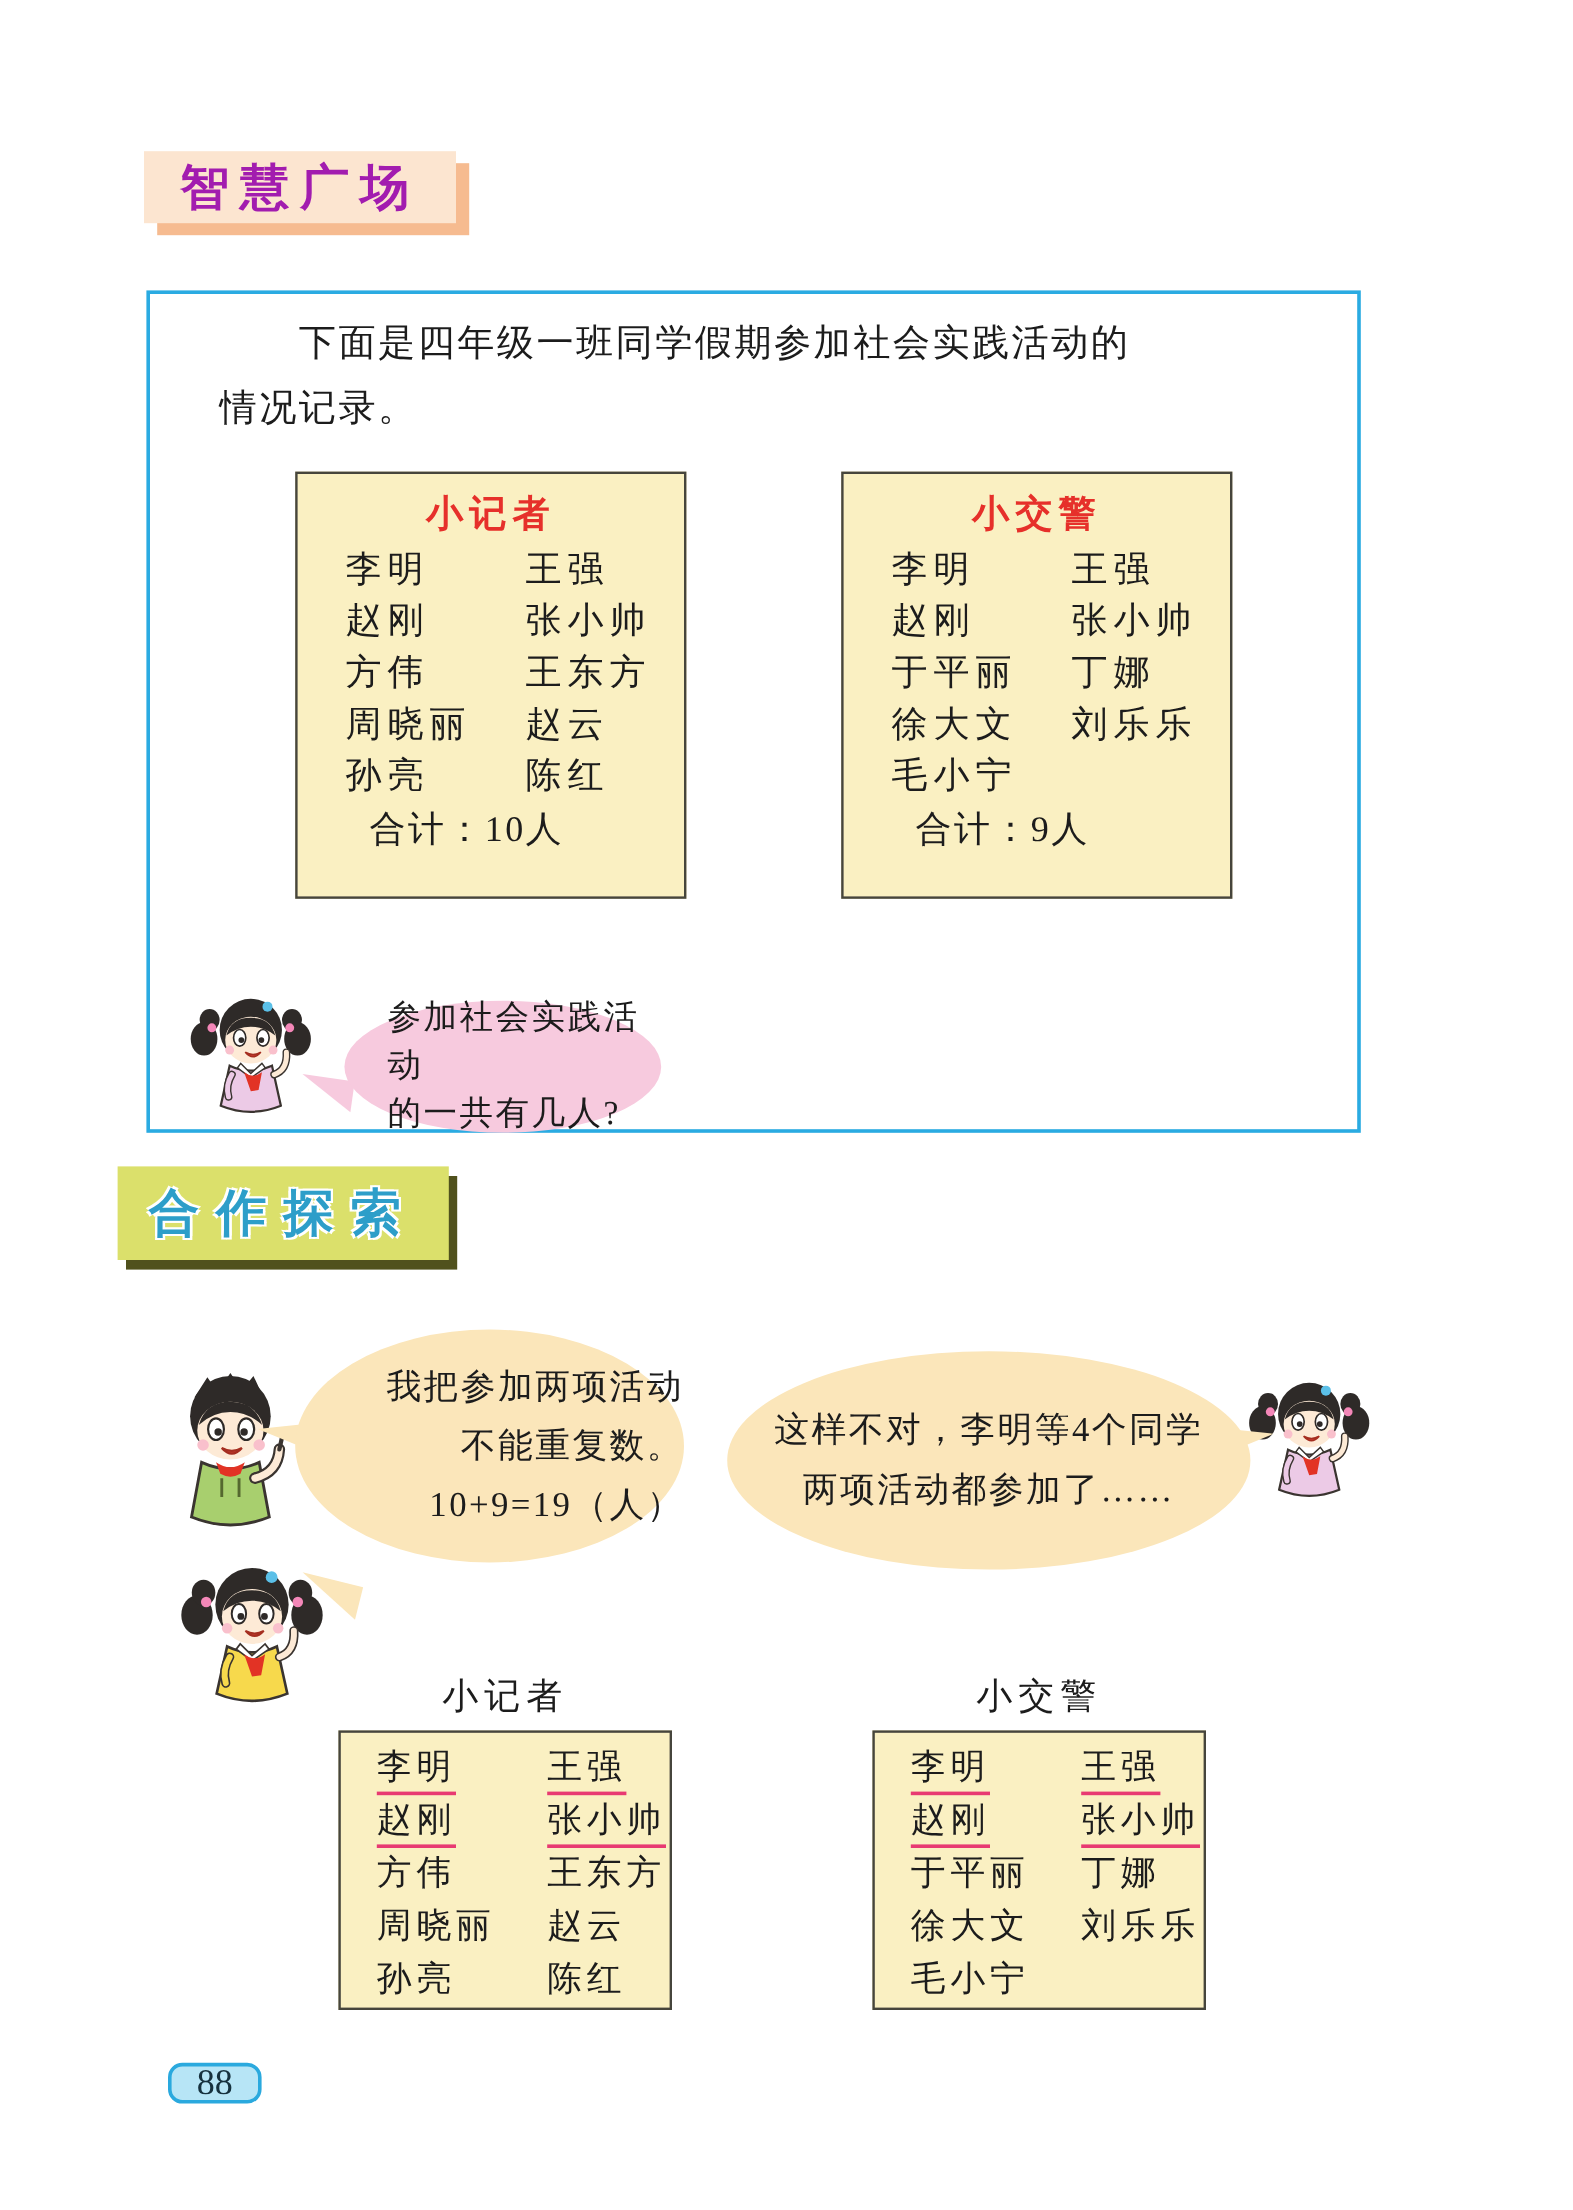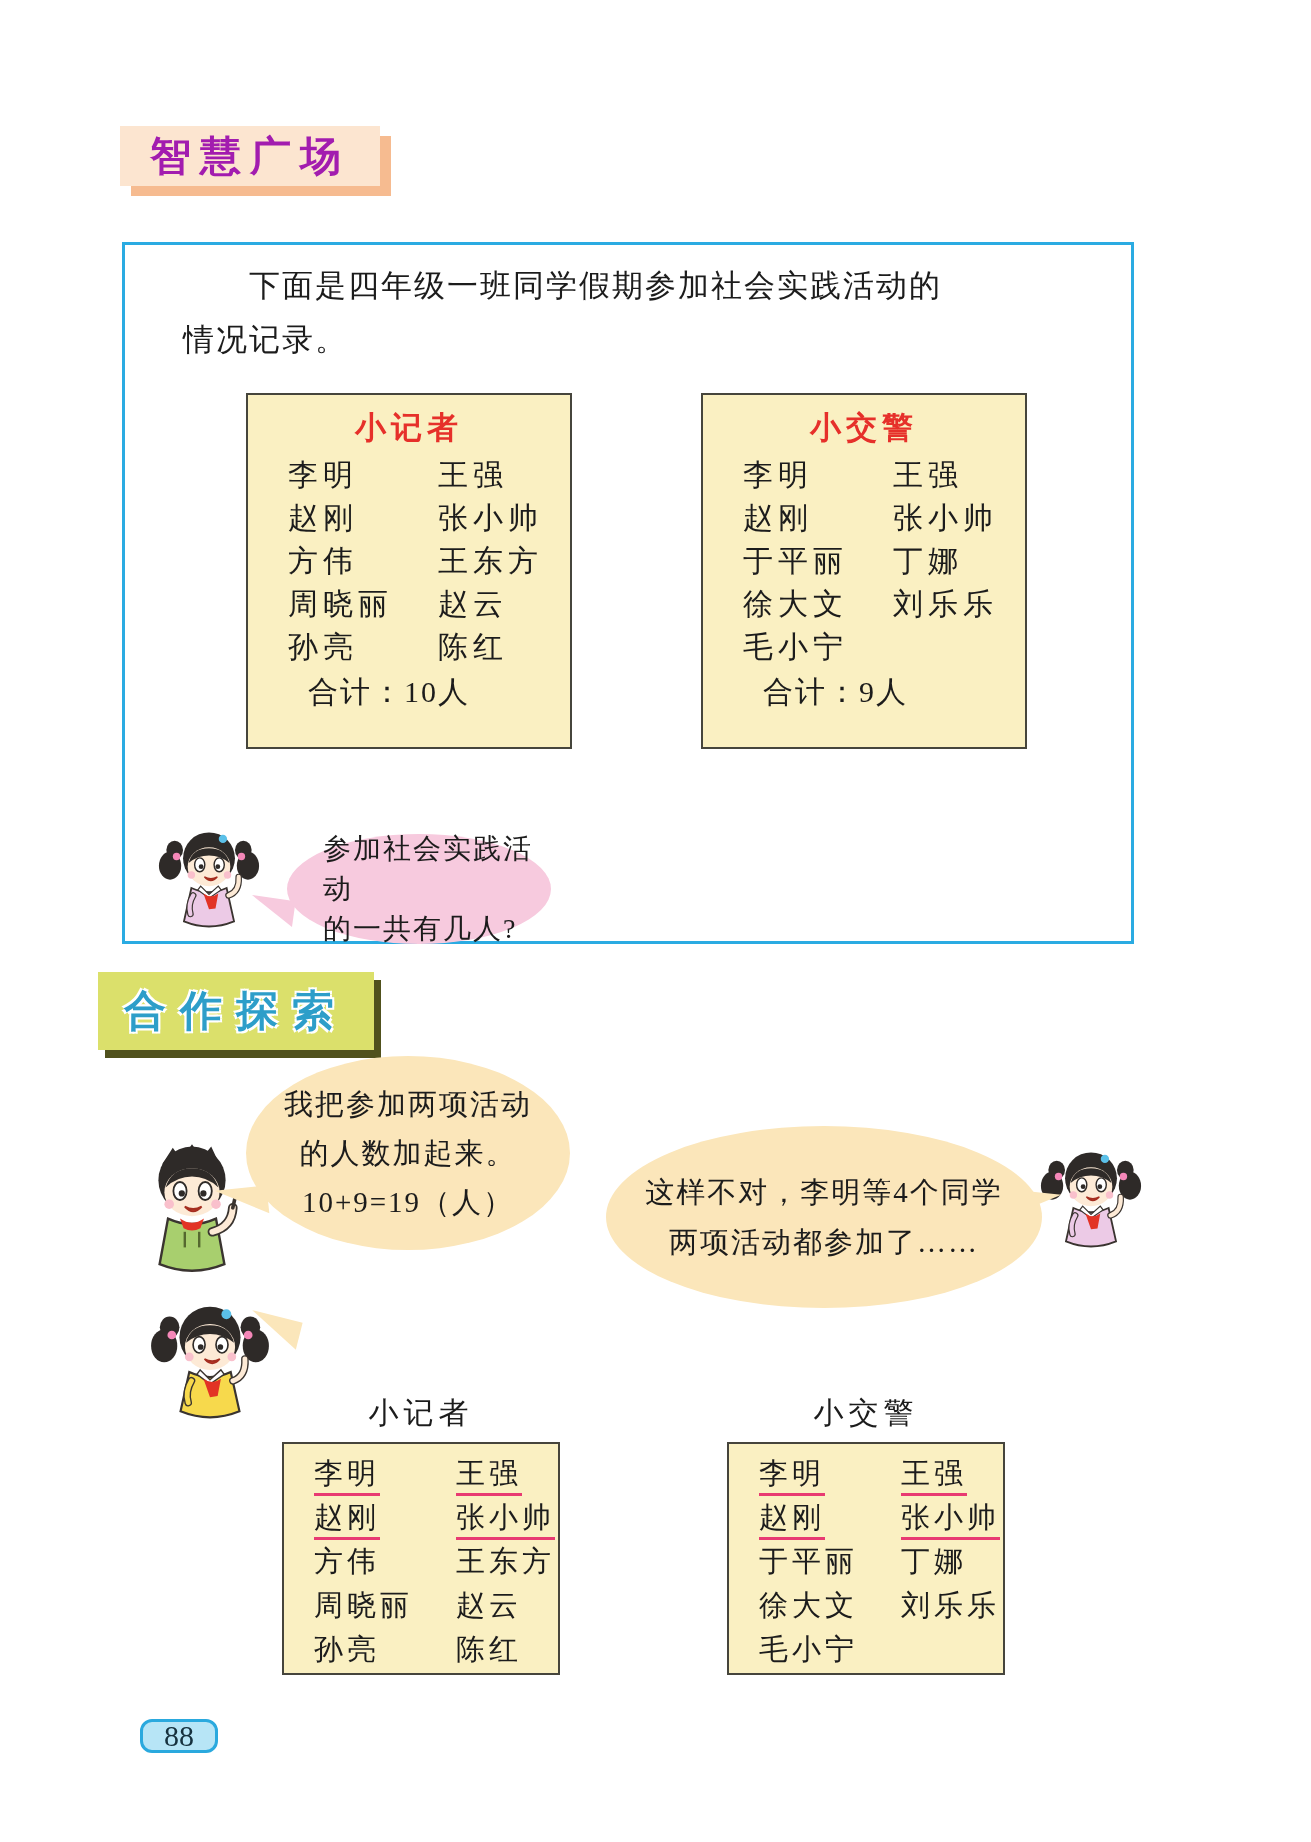--- a/index.html
+++ b/index.html
@@ -27,22 +27,22 @@
   .nrow{display:flex;padding-left:40px;height:43px;line-height:43px;font-size:30px;letter-spacing:5px;}
   .nrow .c1{width:150px;}
   .ntotal{padding-left:60px;height:43px;line-height:43px;font-size:30px;letter-spacing:2px;margin-top:2px;}
 
   
   .bubble{position:absolute;display:flex;flex-direction:column;justify-content:center;}
   #q-bubble{left:287px;top:834px;width:264px;height:110px;background:#f7cade;border-radius:50%;
     padding-left:36px;font-size:28px;line-height:40px;letter-spacing:2px;}
   #q-tail{left:250px;top:898px;width:0;height:0;border-top:26px solid #f7cade;border-left:44px solid transparent;transform:rotate(8deg);}
 
-  #boy-bubble{left:246px;top:1056px;width:324px;height:194px;background:#fbe6ba;border-radius:50%;
-    text-align:center;font-size:29px;line-height:49px;letter-spacing:2px;}
+  #boy-bubble{left:246px;top:1108px;width:324px;height:194px;background:#fbe6ba;border-radius:50%;
+    text-align:right;font-size:29px;line-height:49px;letter-spacing:2px;}
   #boy-tail{left:216px;top:1188px;width:0;height:0;border-top:28px solid #fbe6ba;border-left:52px solid transparent;transform:rotate(-6deg);}
 
   #gr-bubble{left:606px;top:1126px;width:436px;height:182px;background:#fbe6ba;border-radius:50%;
     text-align:center;font-size:29px;line-height:50px;letter-spacing:2px;}
   #gr-tail{left:1008px;top:1192px;width:0;height:0;border-top:28px solid #fbe6ba;border-right:52px solid transparent;transform:rotate(6deg);}
 
   #gm-bubble{left:286px;top:1280px;width:772px;height:130px;background:#fbe6ba;border-radius:386px / 65px;
     padding-left:48px;font-size:29px;line-height:49px;letter-spacing:1px;}
   #gm-tail{left:248px;top:1316px;width:0;height:0;border-top:28px solid #fbe6ba;border-left:52px solid transparent;transform:rotate(14deg);}
 
@@ -203,21 +203,21 @@
   <div class="abs" id="section-badge">
     <span>合作探索</span>
   </div>
 
   <svg class="char" id="boy-char">
       <use href="#sym-boy"></use>
     </svg>
   <div class="abs" id="boy-tail"></div>
   <div class="bubble" id="boy-bubble">
     <div>我把参加两项活动</div>
-    <div>的人数加起来。</div>
+    <div>不能重复数。</div>
     <div>10+9=19（人）</div>
   </div>
 
   <svg class="char" id="gr-girl">
       <use href="#sym-girl"></use>
     </svg>
   <div class="abs" id="gr-tail"></div>
   <div class="bubble" id="gr-bubble">
     <div>这样不对，李明等4个同学</div>
     <div>两项活动都参加了……</div>

